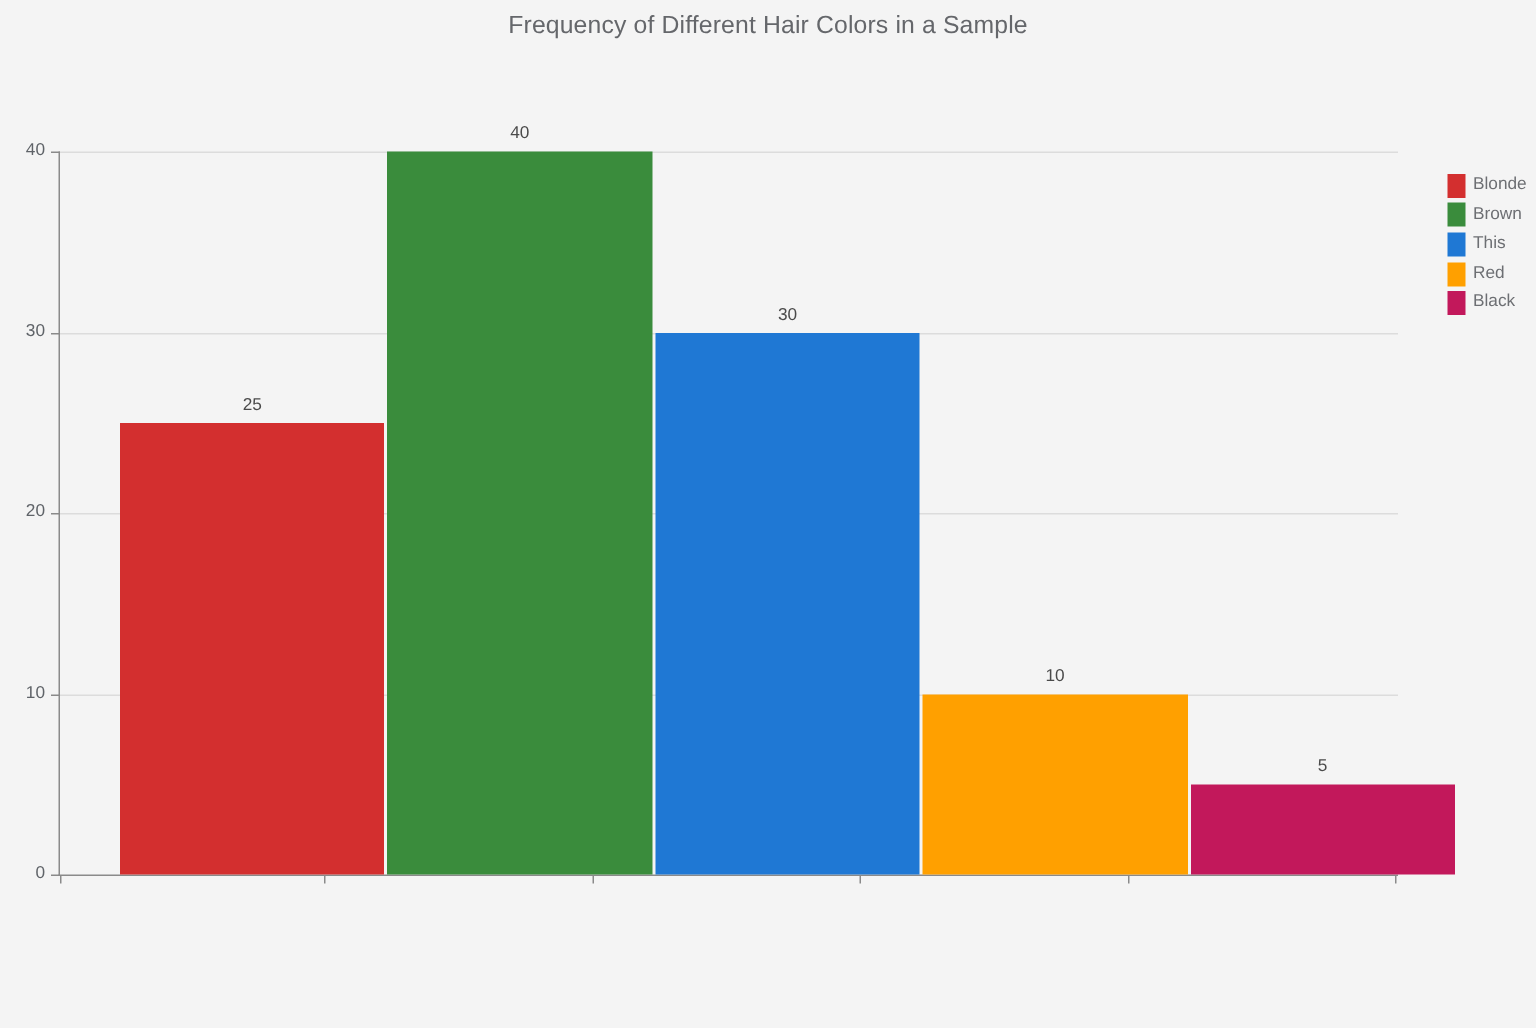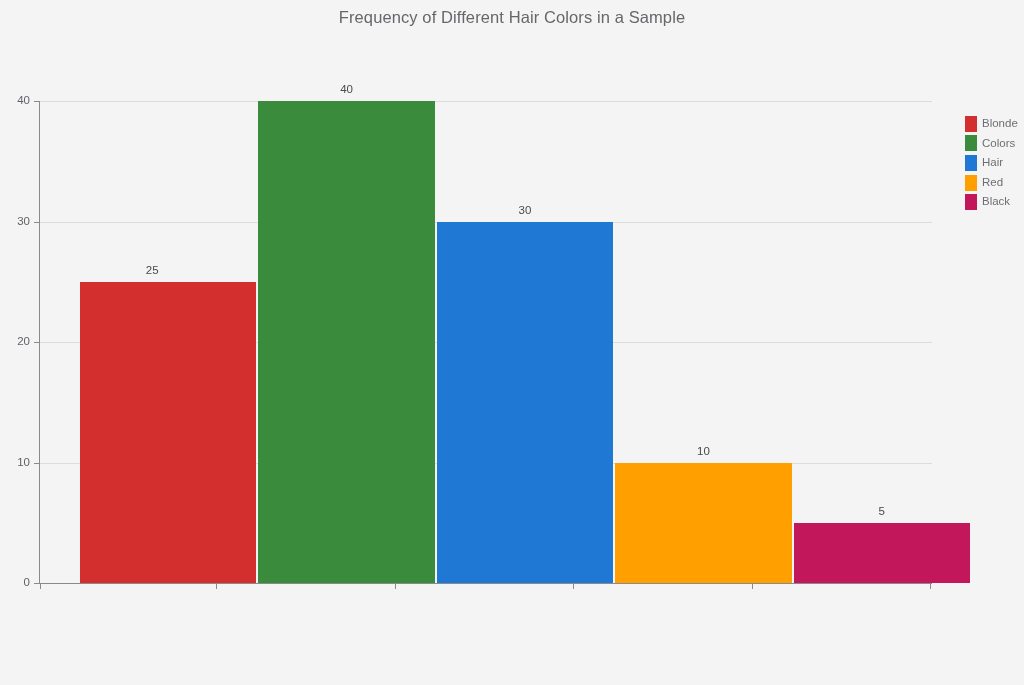--- a/index.html
+++ b/index.html
@@ -171,43 +171,43 @@
 
   <div id="axis-line"></div>
   <div id="baseline"></div>
 
   <div id="plot-area">
       <div class="gridline" style="top: 361.5px;"></div>
       <div class="gridline" style="top: 241px;"></div>
       <div class="gridline" style="top: 120.5px;"></div>
       <div class="gridline" style="top: 0px;"></div>
       <div class="bar" style="left: 40px; width: 176.4px; height: 301.25px; background: rgb(211, 47, 47);"></div>
-      <div class="bar-value" style="left: 24px; width: 176.4px; top: 163.75px;">25</div>
+      <div class="bar-value" style="left: 40px; width: 176.4px; top: 163.75px;">25</div>
       <div class="bar" style="left: 218.4px; width: 176.4px; height: 482px; background: rgb(58, 140, 60);"></div>
       <div class="bar-value" style="left: 218.4px; width: 176.4px; top: -17px;">40</div>
       <div class="bar" style="left: 396.8px; width: 176.4px; height: 361.5px; background: rgb(31, 120, 212);"></div>
       <div class="bar-value" style="left: 396.8px; width: 176.4px; top: 103.5px;">30</div>
       <div class="bar" style="left: 575.2px; width: 176.4px; height: 120.5px; background: rgb(255, 160, 0);"></div>
       <div class="bar-value" style="left: 575.2px; width: 176.4px; top: 344.5px;">10</div>
       <div class="bar" style="left: 753.6px; width: 176.4px; height: 60.25px; background: rgb(194, 24, 91);"></div>
       <div class="bar-value" style="left: 753.6px; width: 176.4px; top: 404.75px;">5</div>
     </div>
 
   <div id="legend">
       <div class="legend-item">
         <span class="legend-swatch" style="background: rgb(211, 47, 47);"></span>
         <span class="legend-label">Blonde</span>
       </div>
       <div class="legend-item">
         <span class="legend-swatch" style="background: rgb(58, 140, 60);"></span>
-        <span class="legend-label">Colors</span>
+        <span class="legend-label">Brown</span>
       </div>
       <div class="legend-item">
         <span class="legend-swatch" style="background: rgb(31, 120, 212);"></span>
-        <span class="legend-label">Hair</span>
+        <span class="legend-label">This</span>
       </div>
       <div class="legend-item">
         <span class="legend-swatch" style="background: rgb(255, 160, 0);"></span>
         <span class="legend-label">Red</span>
       </div>
       <div class="legend-item">
         <span class="legend-swatch" style="background: rgb(194, 24, 91);"></span>
         <span class="legend-label">Black</span>
       </div>
     </div>

